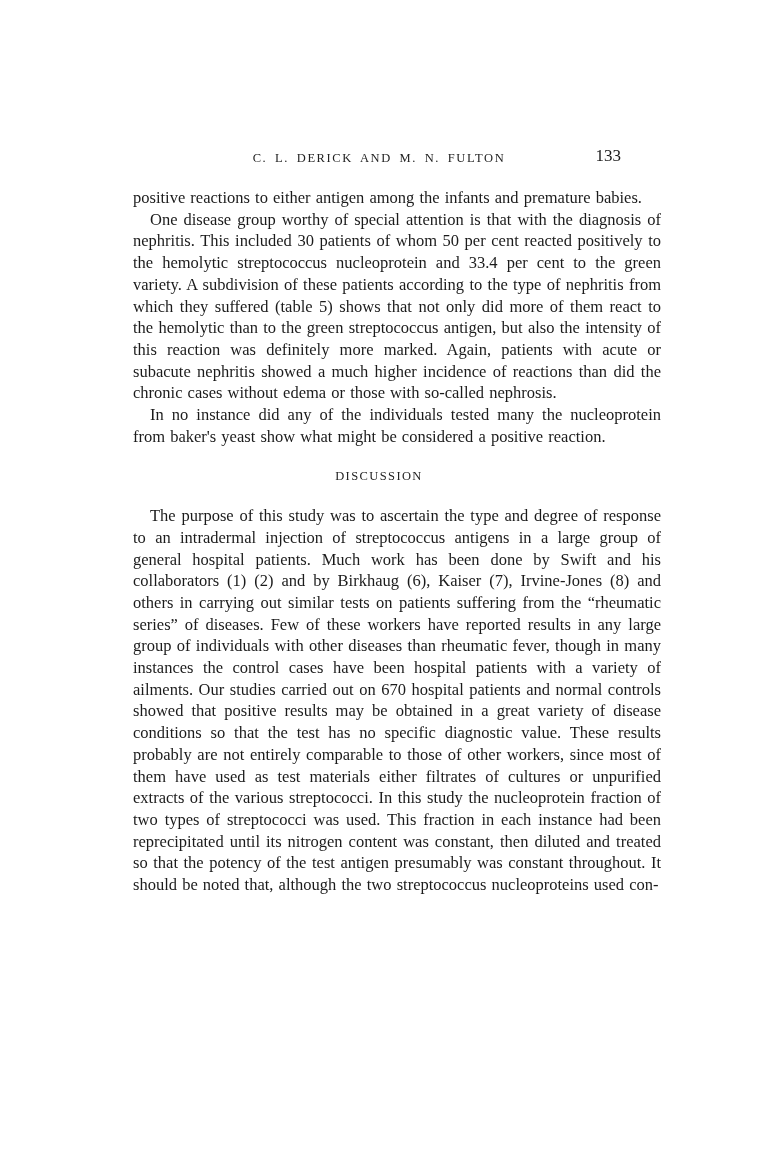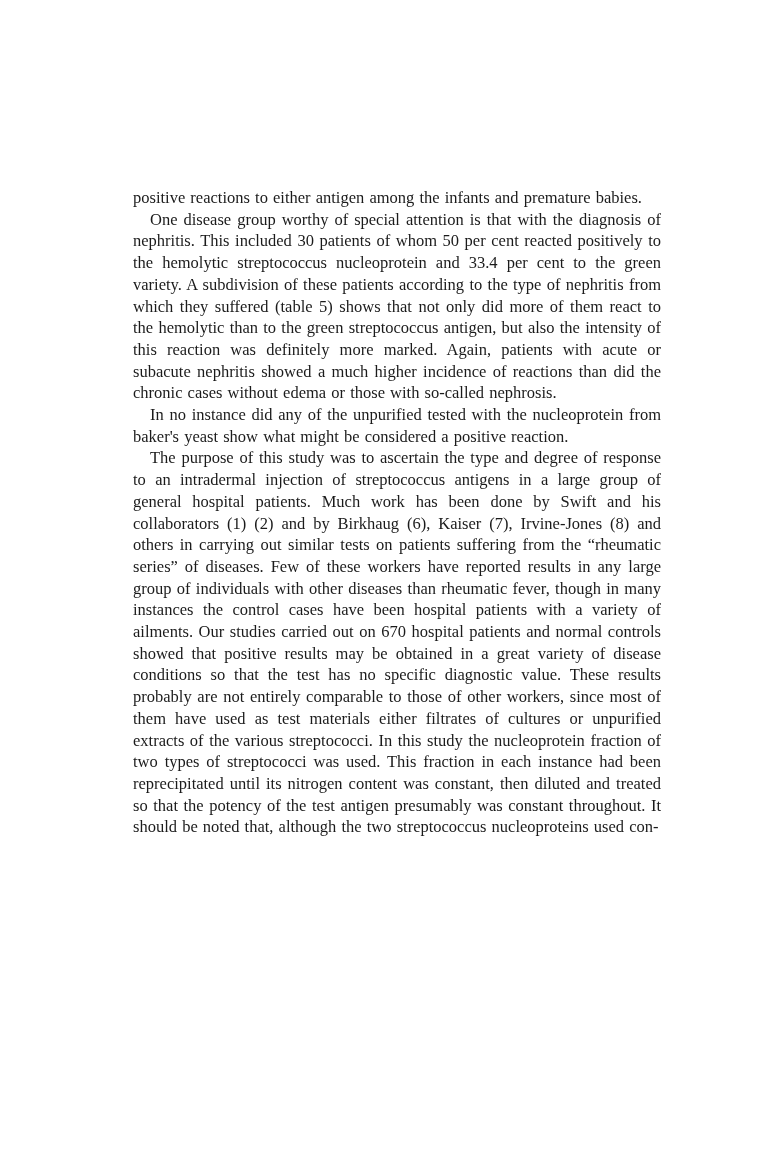--- a/index.html
+++ b/index.html
@@ -59,23 +59,28 @@
     margin: 19px 0 17px 0;
     color: #222;
     text-indent: 0;
   }
 </style>
 </head>
 <body>
 
 <div class="page">
 
+  <header class="page-header">
+    <span class="running-title">C. L. DERICK AND M. N. FULTON</span>
+    <span class="page-number">133</span>
+  </header>
 
   <main class="content">
     <p class="para">positive reactions to either antigen among the infants and premature babies.</p>
     <p class="para indent">One disease group worthy of special attention is that with the diagnosis of nephritis.  This included 30 patients of whom 50 per cent reacted positively to the hemolytic streptococcus nucleoprotein and 33.4 per cent to the green variety.  A subdivision of these patients according to the type of nephritis from which they suffered (table 5) shows that not only did more of them react to the hemolytic than to the green streptococcus antigen, but also the intensity of this reaction was definitely more marked.  Again, patients with acute or subacute nephritis showed a much higher incidence of reactions than did the chronic cases without edema or those with so-called nephrosis.</p>
-    <p class="para indent">In no instance did any of the unpurified tested with the nucleoprotein from baker's yeast show what might be considered a positive reaction.</p>
+    <p class="para indent">In no instance did any of the individuals tested many the nucleoprotein from baker's yeast show what might be considered a positive reaction.</p>
 
+    <h2 class="section-heading">DISCUSSION</h2>
 
     <p class="para indent">The purpose of this study was to ascertain the type and degree of response to an intradermal injection of streptococcus antigens in a large group of general hospital patients.  Much work has been done by Swift and his collaborators (1) (2) and by Birkhaug (6), Kaiser (7), Irvine-Jones (8) and others in carrying out similar tests on patients suffering from the “rheumatic series” of diseases.  Few of these workers have reported results in any large group of individuals with other diseases than rheumatic fever, though in many instances the control cases have been hospital patients with a variety of ailments.  Our studies carried out on 670 hospital patients and normal controls showed that positive results may be obtained in a great variety of disease conditions so that the test has no specific diagnostic value.  These results probably are not entirely comparable to those of other workers, since most of them have used as test materials either filtrates of cultures or unpurified extracts of the various streptococci.  In this study the nucleoprotein fraction of two types of streptococci was used.  This fraction in each instance had been reprecipitated until its nitrogen content was constant, then diluted and treated so that the potency of the test antigen presumably was constant throughout.  It should be noted that, although the two streptococcus nucleoproteins used con-</p>
   </main>
 
 </div>
 
 </body></html>

